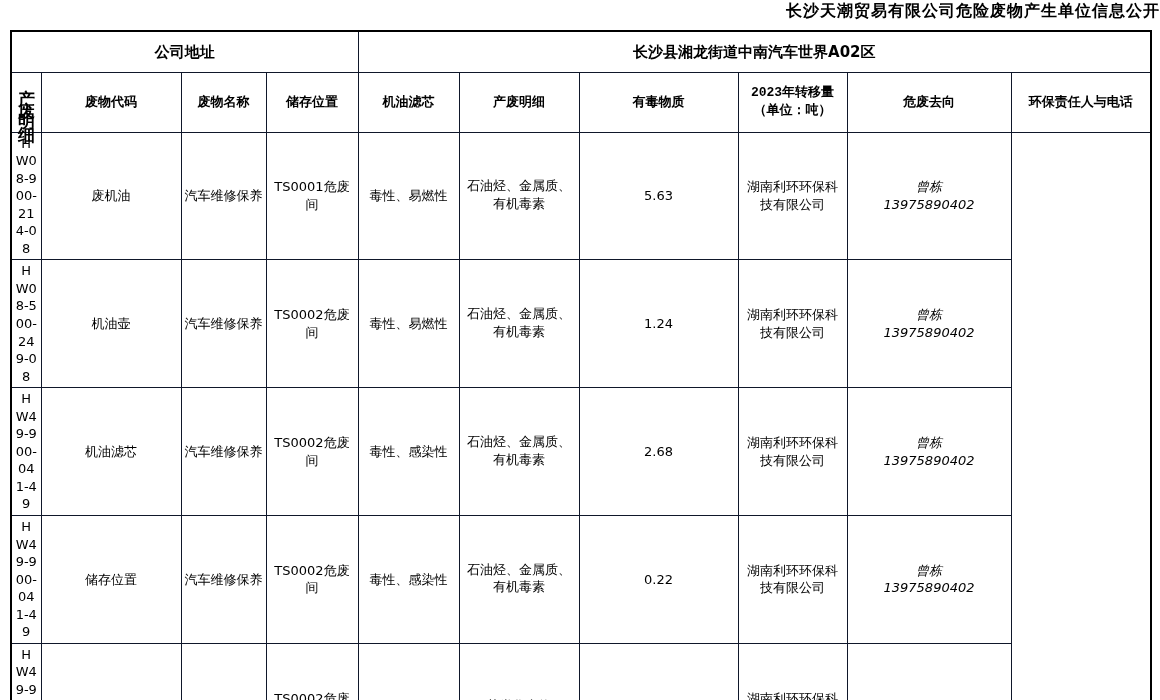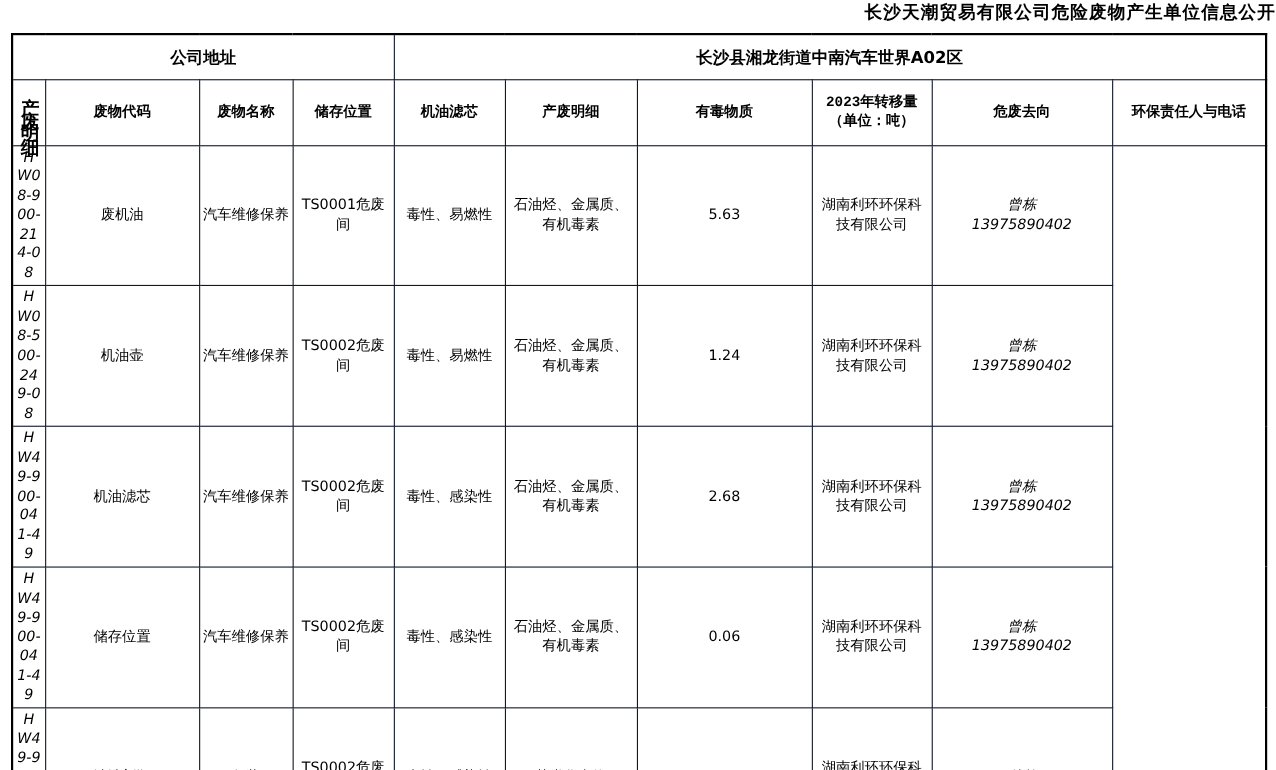--- a/index.html
+++ b/index.html
@@ -40,21 +40,21 @@
     box-sizing: border-box;
     word-break: break-all;
   }
   td.hdr {
     font-weight: bold;
     font-size: 14px;
   }
   tr.company-row td { height: 41px; font-weight: bold; font-size: 15px; }
   tr.colhead-row td { height: 60px; }
   tr.data-row td { height: 37px; }
-  td.code-cell { font-size: 13.5px; font-style: italic; }
+  td.code-cell { font-size: 13.5px; }
   td.amount-cell { font-size: 15px; }
   td.dest-cell { font-size: 12.5px; padding: 2px 2px; }
   td.contact-cell { font-size: 12.5px; font-style: italic; }
   .pre { white-space: pre-line; font-family: Liberation Mono, monospace; }
   td.vlabel-cell {
     padding: 0;
   }
   .vlabel {
     writing-mode: vertical-rl;
     text-orientation: upright;
@@ -154,21 +154,21 @@
     </td>
   </tr>
 
   <tr class="data-row">
     <td class="code-cell">HW49-900-041-49</td>
     <td>储存位置</td>
     <td>汽车维修保养</td>
     <td>TS0002危废间</td>
     <td>毒性、感染性</td>
     <td class="pre">石油烃、金属质、有机毒素</td>
-    <td class="amount-cell">0.06</td>
+    <td class="amount-cell">0.22</td>
     <td class="dest-cell">湖南利环环保科技有限公司</td>
     <td class="contact-cell">
       <div>曾栋</div>
       <div>13975890402</div>
     </td>
   </tr>
 
   <tr class="data-row">
     <td class="code-cell">HW49-900-041-49</td>
     <td>清洗剂瓶</td>

